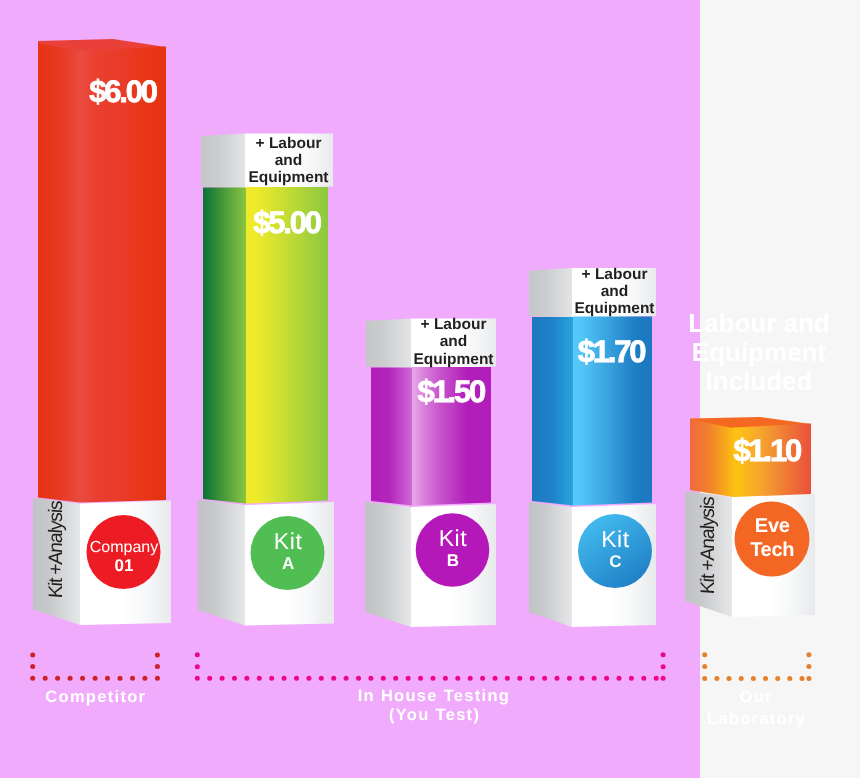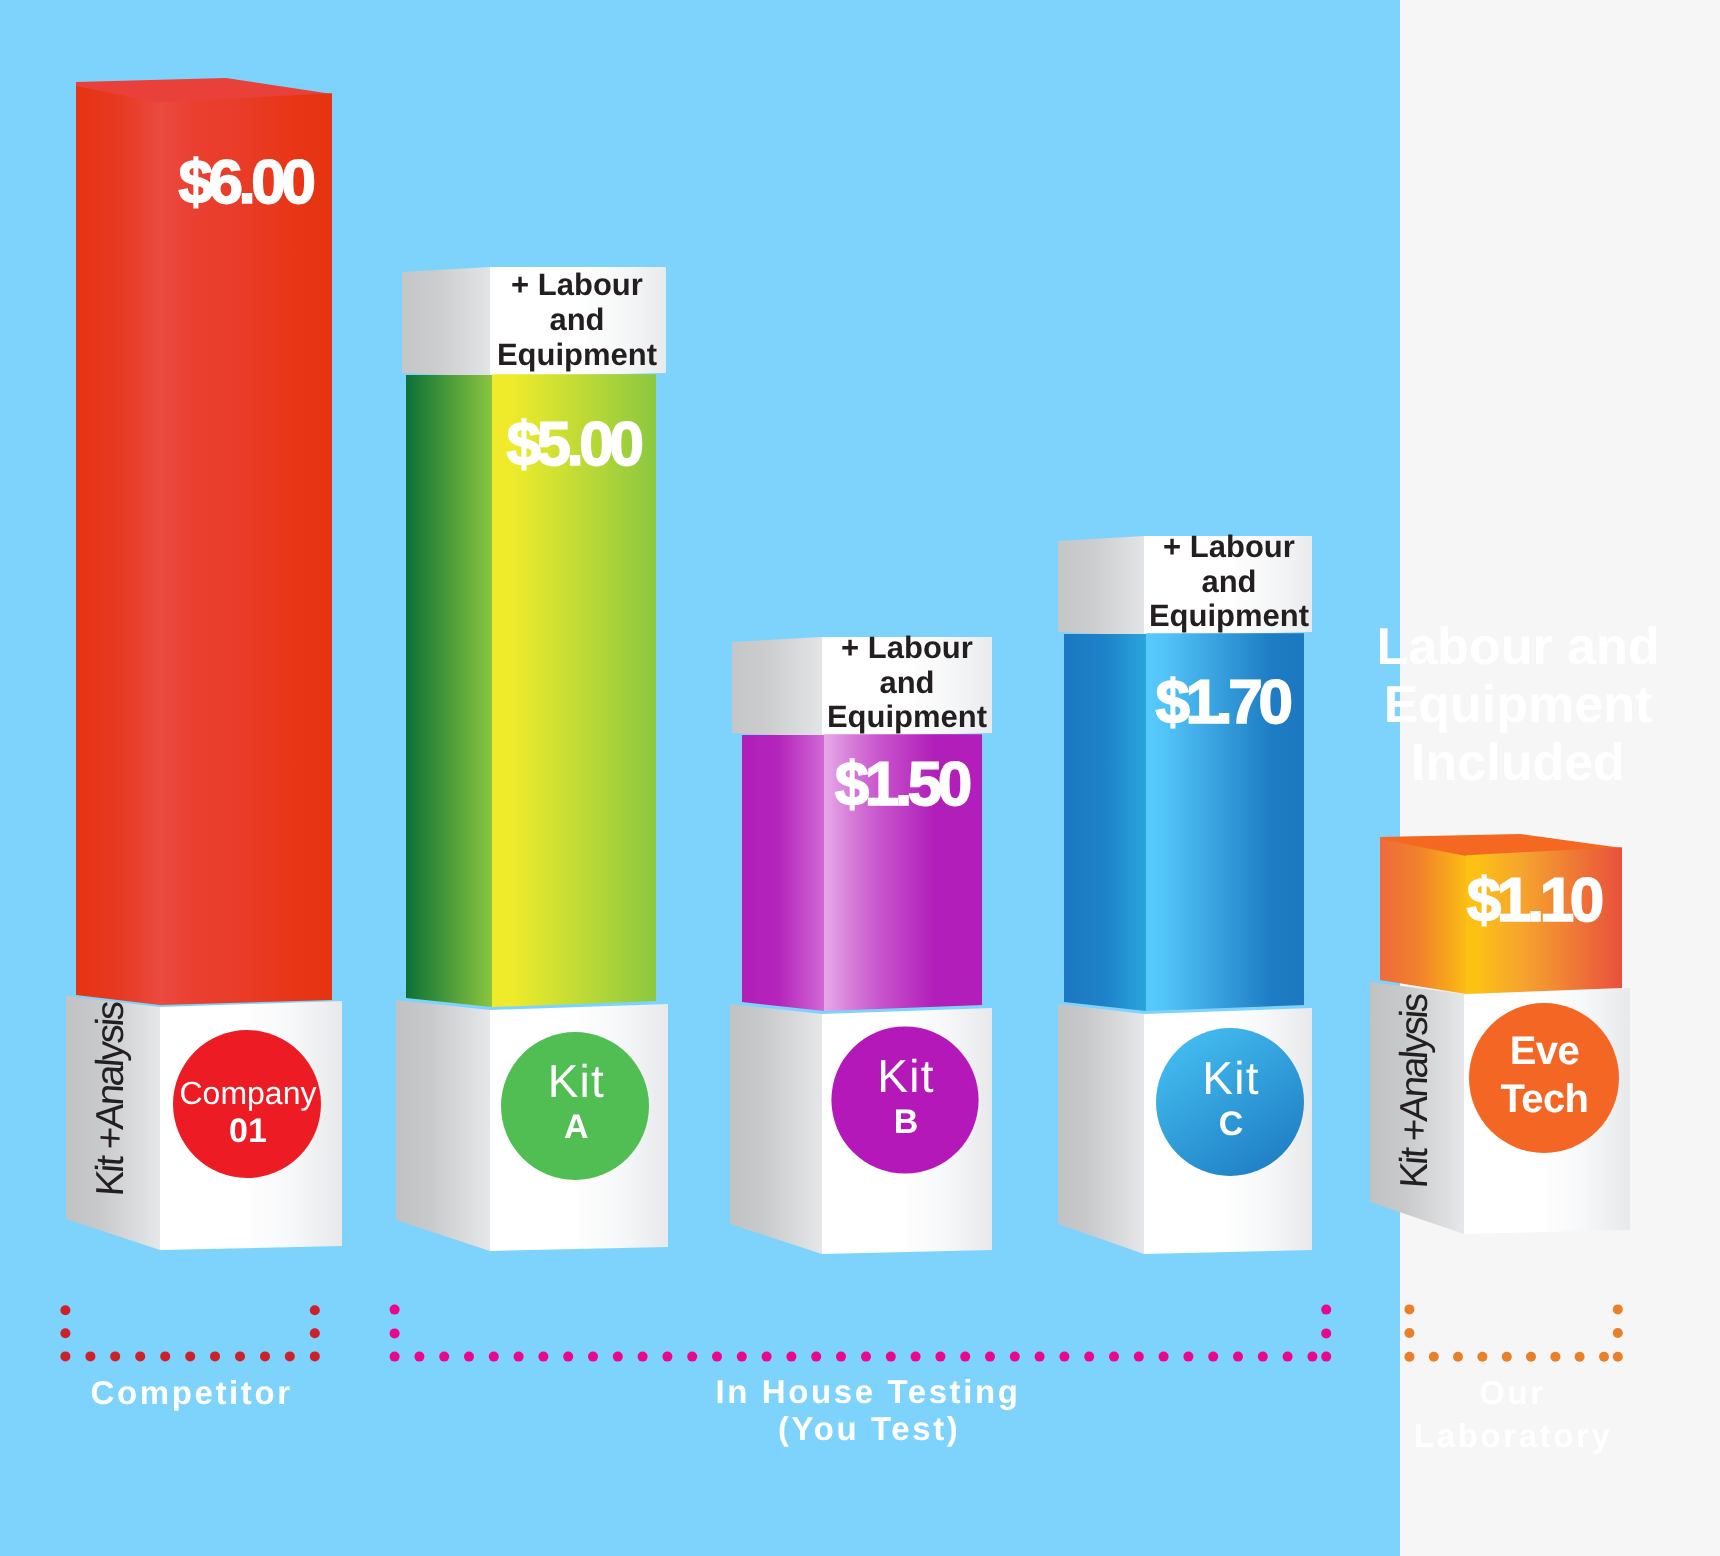--- a/index.html
+++ b/index.html
@@ -1,18 +1,18 @@
 <!DOCTYPE html>
 <html><head>
 <meta charset="utf-8">
 <style>
   html,body{margin:0;padding:0;}
   body{width:860px;height:778px;overflow:hidden;background:#f6f6f6;
        font-family:"DejaVu Sans",sans-serif;-webkit-font-smoothing:antialiased;}
-  #stage{position:relative;width:700px;height:778px;background:#7dd3fc;}
+  #stage{position:relative;width:700px;height:778px;background:#f0abfc;}
   #art{position:absolute;top:0;left:0;}
   text{font-family:"Liberation Sans",sans-serif;-webkit-font-smoothing:antialiased;text-rendering:geometricPrecision;}
   #stage{-webkit-font-smoothing:antialiased;}
   .price{font-size:31px;font-weight:bold;letter-spacing:-2.2px;fill:#fff;stroke:#fff;stroke-width:0.8px;paint-order:stroke;}
   .capnote{font-size:15.5px;font-weight:bold;fill:#231F20;text-anchor:middle;}
   .badge-a{font-size:16px;font-weight:normal;fill:#fff;text-anchor:middle;}
   .badge-a2{font-size:23px;font-weight:normal;letter-spacing:0.6px;fill:#fff;text-anchor:middle;}
   .badge-b{font-size:17px;font-weight:bold;fill:#fff;text-anchor:middle;}
   .badge-c{font-size:20px;font-weight:bold;letter-spacing:-0.3px;fill:#fff;text-anchor:middle;}
   .sidelbl{font-size:19.5px;font-weight:normal;letter-spacing:-1.2px;fill:#231F20;}

